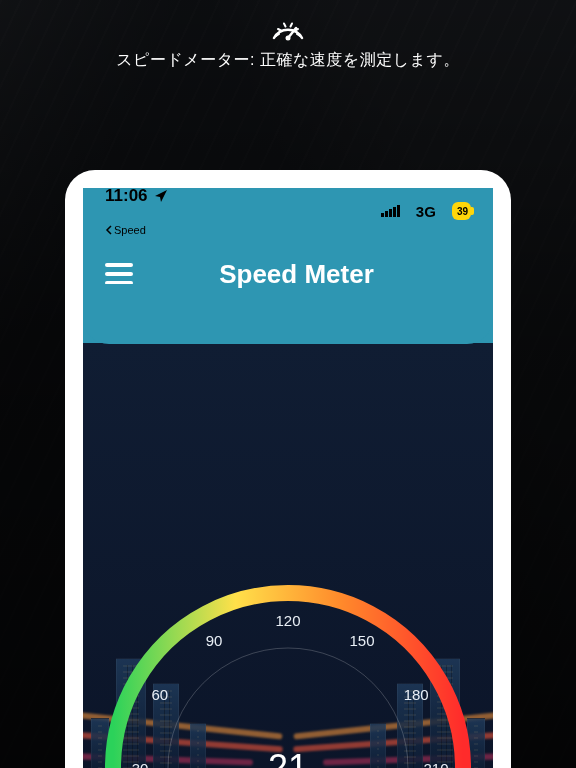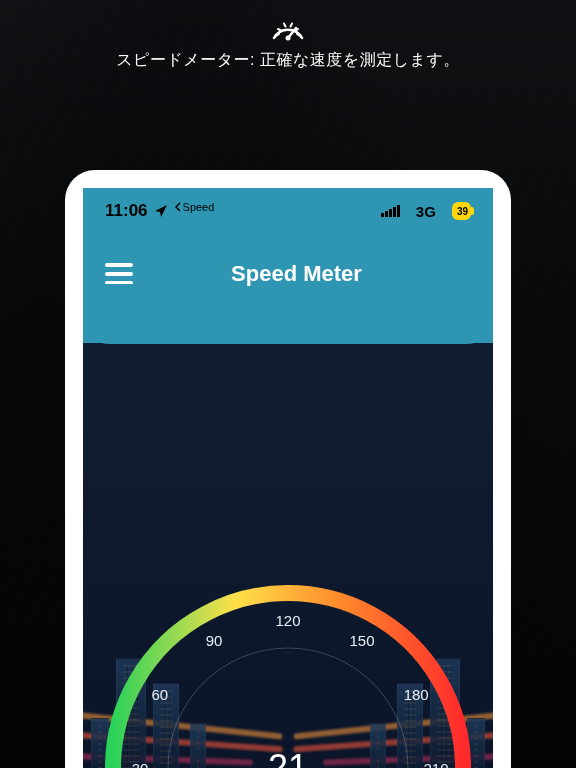--- a/index.html
+++ b/index.html
@@ -69,21 +69,21 @@
   .statusbar {
     height: 46px;
     display:flex;
     align-items:center;
     justify-content:space-between;
     padding: 0 22px;
     font-weight: 600;
     color:#000;
     font-size:17px;
   }
-  .statusbar-left { display:flex; align-items:center; gap:6px; flex-direction:row; align-items:flex-start;justify-content:center; }
+  .statusbar-left { display:flex; align-items:center; gap:18px; flex-direction:column; align-items:flex-start;justify-content:center; }
   .statusbar-time { display:flex; align-items:center; gap:6px; font-weight:700;}
   .statusbar-back { font-size:11px; font-weight:400; display:flex; align-items:center; gap:2px;}
   .statusbar-right { display:flex; align-items:center; gap:16px; font-size:15px; font-weight:700;}
   .signal-bars { display:flex; align-items:flex-end; gap:1px; height:12px;}
   .signal-bars span{ width:3px; background:#000; }
   .signal-bars span:nth-child(1){height:4px;}
   .signal-bars span:nth-child(2){height:6px;}
   .signal-bars span:nth-child(3){height:8px;}
   .signal-bars span:nth-child(4){height:10px;}
   .signal-bars span:nth-child(5){height:12px;}
@@ -115,21 +115,21 @@
     padding: 0 22px;
     position:relative;
   }
   .hamburger{ width:28px; height:22px; display:flex; flex-direction:column; justify-content:space-between;}
   .hamburger span{ height:4px; background:#fff; border-radius:2px;}
   .appbar-title{
     position:absolute;
     left:17px; right:0;
     text-align:center;
     color:#fff;
-    font-size:22px;
+    font-size:26px;
     font-weight:700;
     pointer-events:none;
   }
   .appbar-round{
     position:absolute;
     left:0; right:0;
     bottom:-30px;
     height:60px;
     background:#2e96b2;
     border-radius:0 0 26px 26px;

